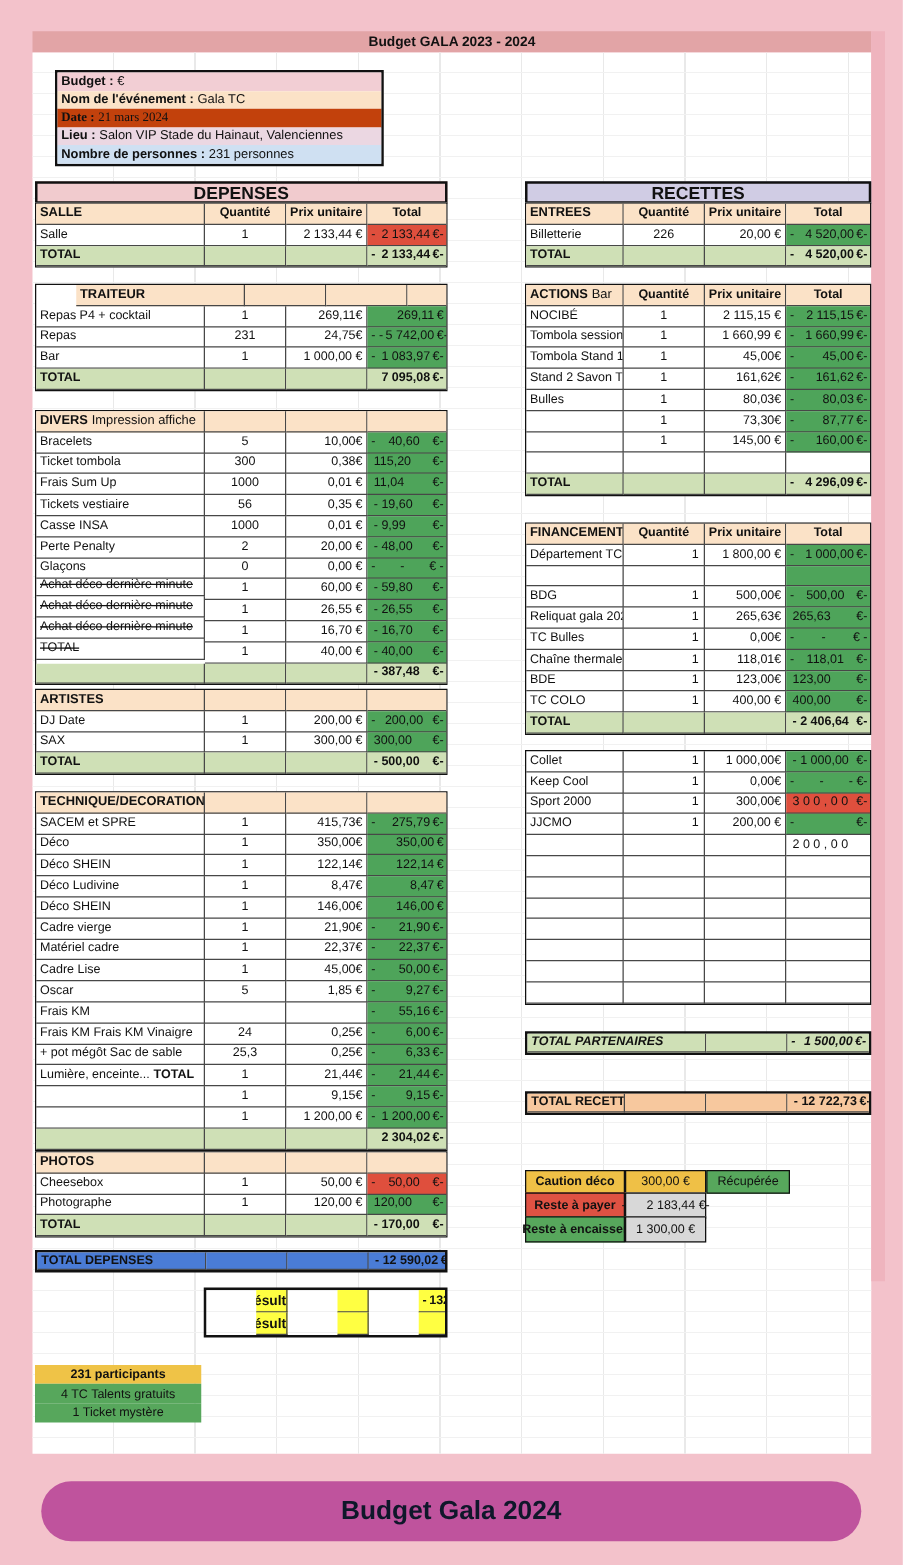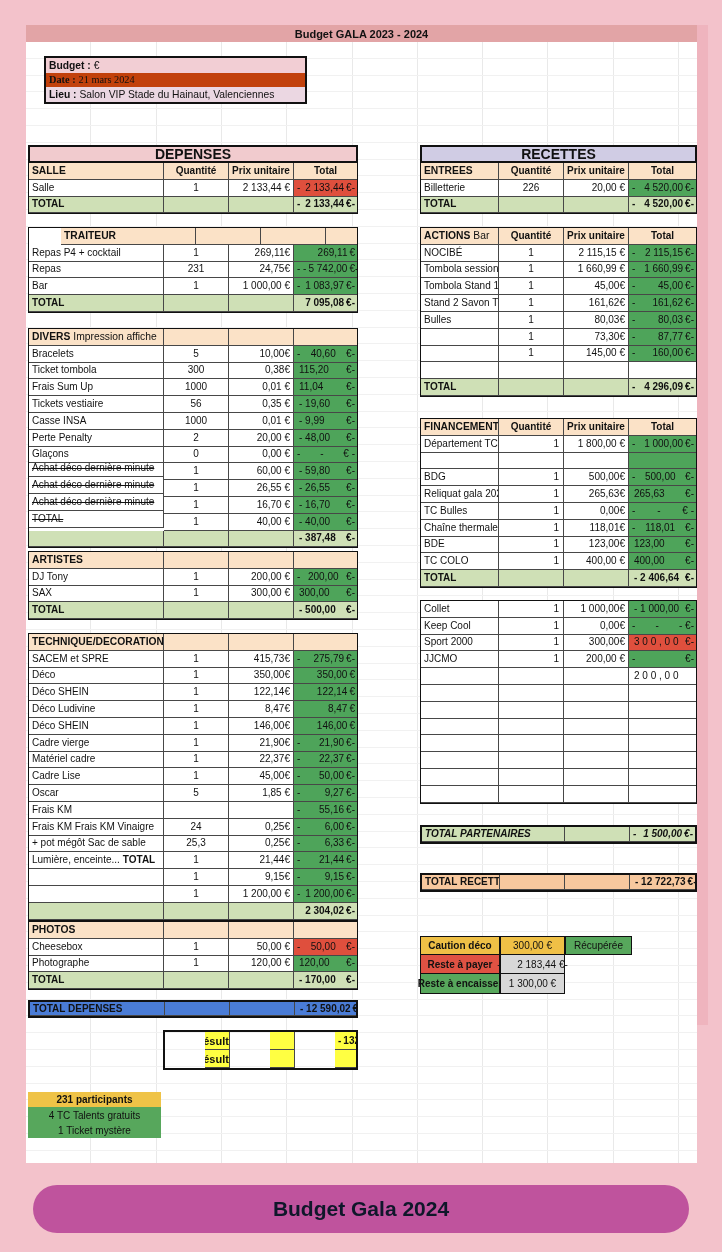--- a/index.html
+++ b/index.html
@@ -74,27 +74,35 @@
   <div class="title-band">
     <span>Budget GALA 2023 - 2024</span>
   </div>
   <div class="sheet"></div>
   <div class="right-strip"></div>
   <div id="info-box">
       <div class="info-row" style="background: rgb(242, 206, 212);">
         <b>Budget :</b>
         <span>€</span>
       </div>
+      <div class="info-row" style="background: rgb(251, 226, 199);">
+        <b>Nom de l'événement :</b>
+        <span>Gala TC</span>
+      </div>
       <div class="info-row" style="background: #c2410c; font-family: Liberation Serif, serif;">
         <b>Date :</b>
         <span>21 mars 2024</span>
       </div>
       <div class="info-row" style="background: rgb(235, 215, 226);">
         <b>Lieu :</b>
         <span>Salon VIP Stade du Hainaut, Valenciennes</span>
+      </div>
+      <div class="info-row" style="background: rgb(207, 224, 242);">
+        <b>Nombre de personnes :</b>
+        <span>231 personnes</span>
       </div>
     </div>
   <div id="dep-title" class="col-title">DEPENSES</div>
   <div id="rec-title" class="col-title">RECETTES</div>
 
   <div id="total-depenses" class="band grow" style="grid-template-columns:135px 65px 65px 1fr;">
       <div class="cell lbl">TOTAL DEPENSES</div>
       <div class="cell"></div>
       <div class="cell"></div>
       <div class="cell total ">
@@ -377,21 +385,21 @@
     <div class="section" style="left: 28px; top: 551px; width: 330px;">
       <div class="grow" style="grid-template-columns: 135px 65px 65px 1fr; height: 16.8px;">
         <div class="cell hdr hname">
           <b>ARTISTES</b>
         </div>
         <div class="cell hdr hcol"></div>
         <div class="cell hdr hcol"></div>
         <div class="cell hdr hcol"></div>
       </div>
       <div class="grow" style="grid-template-columns: 135px 65px 65px 1fr; height: 16.8px;">
-        <div class="cell lbl">DJ Tony</div>
+        <div class="cell lbl">DJ Date</div>
         <div class="cell qty">1</div>
         <div class="cell price">200,00 €</div>
         <div class="cell total f-green">
           <span class="tl">-</span>
           <span class="tv a-C">200,00</span>
           <span class="tr">€-</span>
         </div>
       </div>
       <div class="grow" style="grid-template-columns: 135px 65px 65px 1fr; height: 16.8px;">
         <div class="cell lbl">SAX</div>

